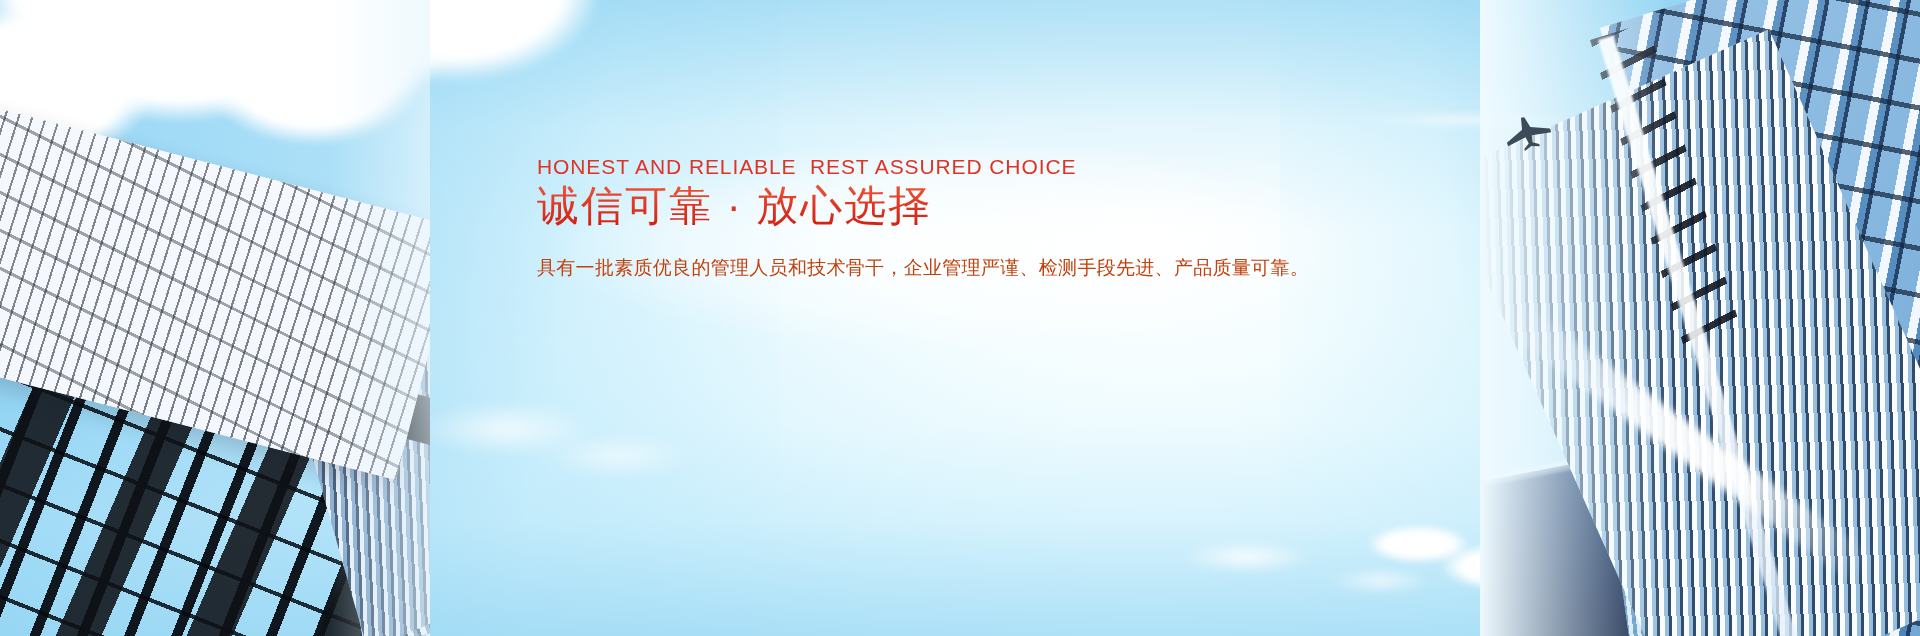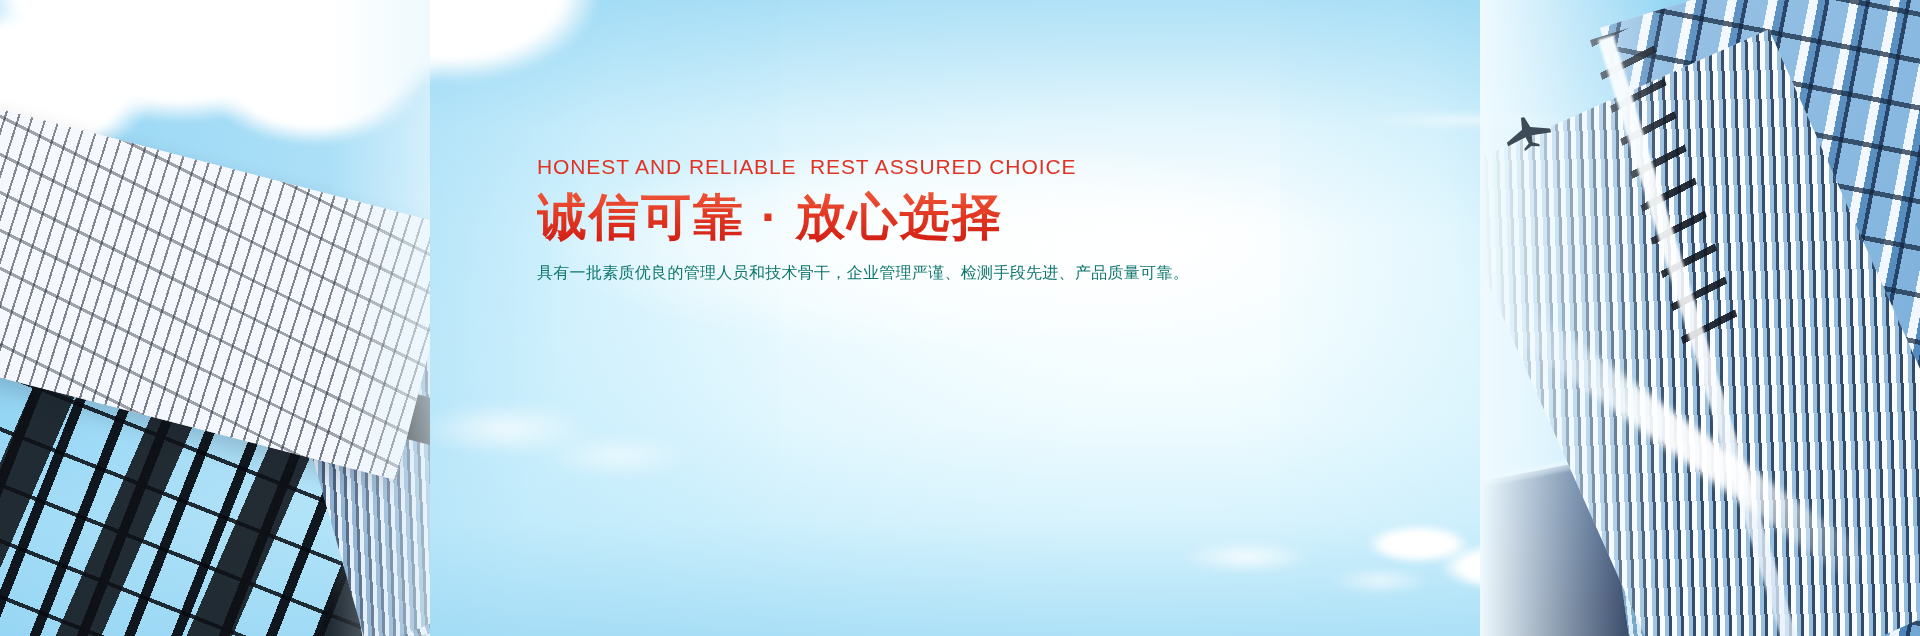--- a/index.html
+++ b/index.html
@@ -318,38 +318,38 @@
     position:absolute; left:537px; top:155px; width:830px;
     z-index:40;
   }
   .eyebrow {
     font-size:21px;
     letter-spacing:0.9px;
     font-weight:400;
     color:#e03325;
     white-space:pre;
     line-height:1.1;
-    margin-bottom:10px;
+    margin-bottom:3px;
   }
   .headline {
-    font-size:50px;
-    font-weight:700;
+    font-size:42px;
+    font-weight:400;
     letter-spacing:2px;
     line-height:1.18;
     background:linear-gradient(180deg,#ef5b3c 0%, #e33a24 42%, #cf1b11 100%);
     -webkit-background-clip:text;
     background-clip:text;
     color:transparent;
     -webkit-text-fill-color:transparent;
     white-space:pre;
-    margin-bottom:12px;
+    margin-bottom:20px;
   }
   .body-line {
-    font-size:16px;
-    color:#0f766e;
+    font-size:19px;
+    color:#c2410c;
     line-height:1.78;
     letter-spacing:0.3px;
     white-space:pre;
   }
 
   
   .copy-glow {
     position:absolute; left:470px; top:120px; width:960px; height:250px;
     background:radial-gradient(ellipse 520px 135px at 50% 50%, rgba(255,255,255,0.85) 0%, rgba(255,255,255,0.45) 50%, rgba(255,255,255,0) 78%);
     z-index:35; pointer-events:none;

